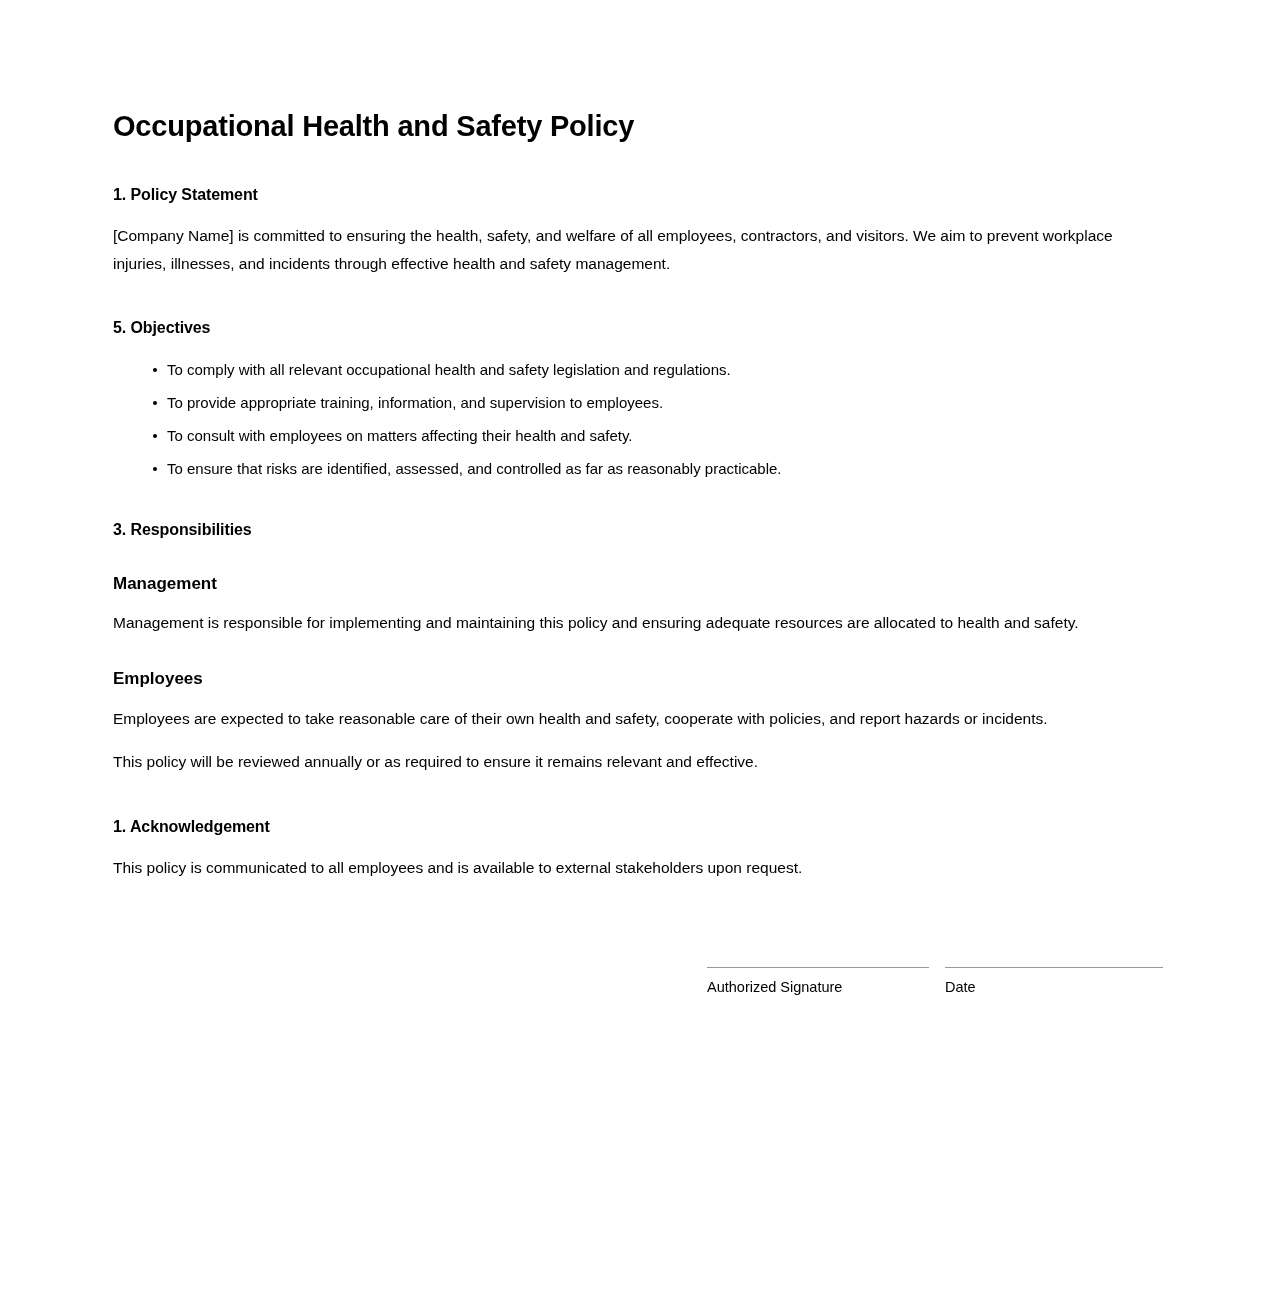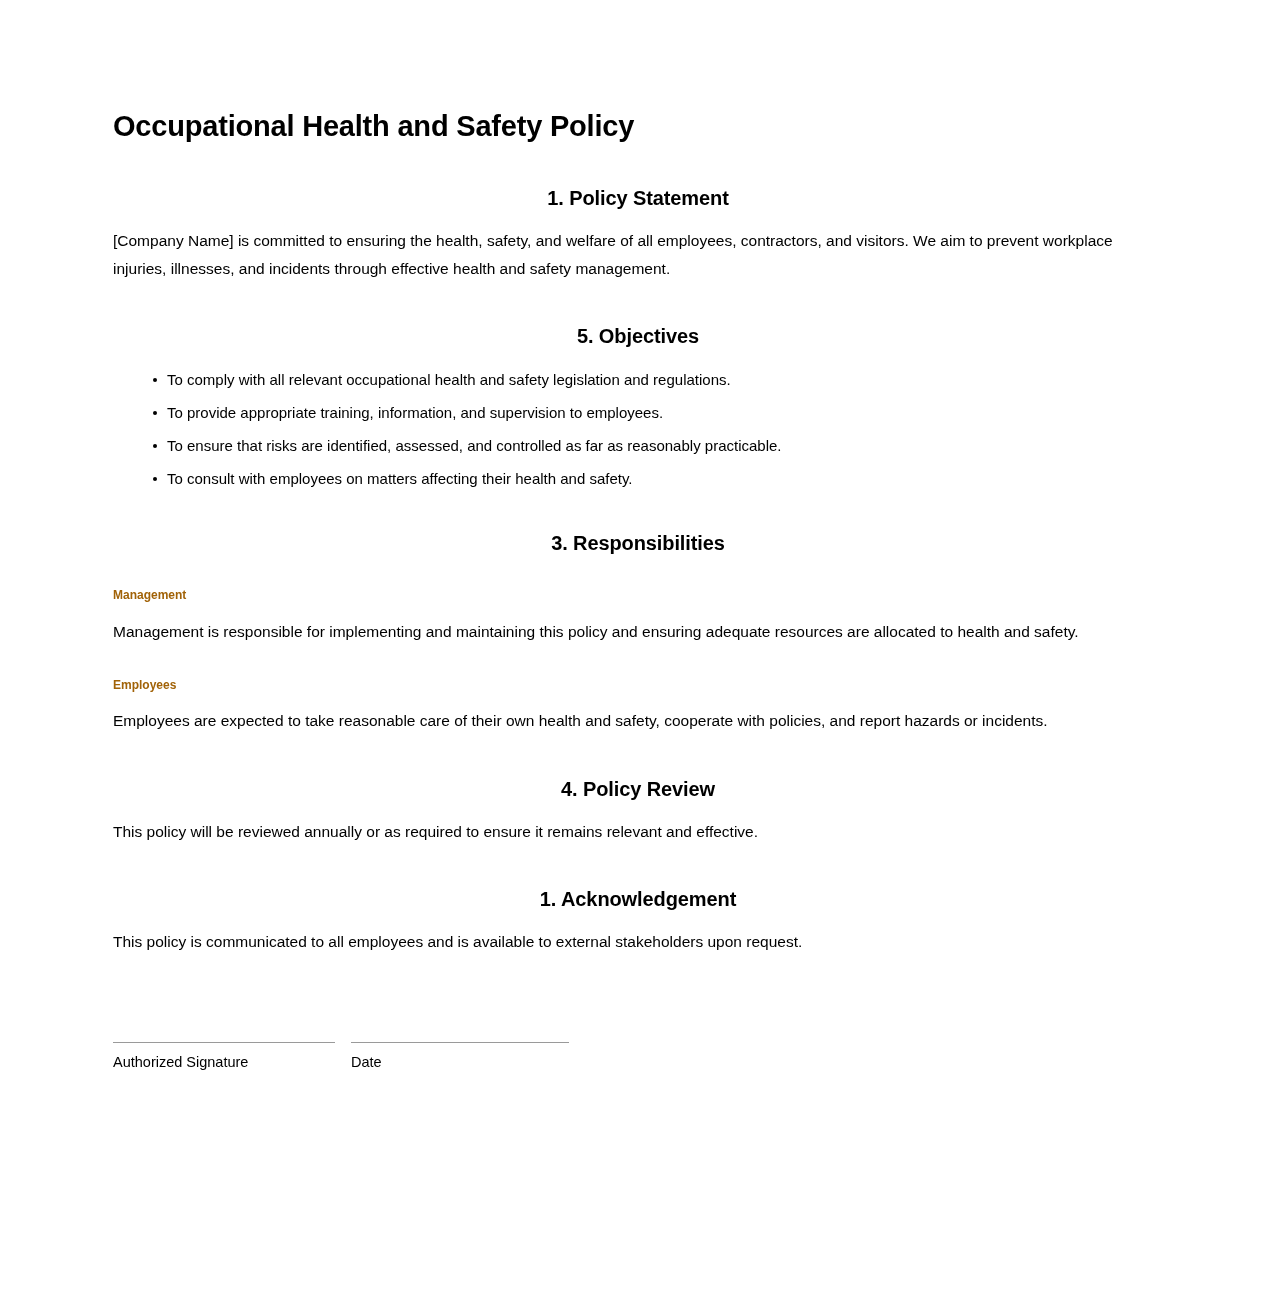--- a/index.html
+++ b/index.html
@@ -28,34 +28,33 @@
     line-height: 1.25;
     margin: 0 0 0 0;
     padding-top: 8px;
     letter-spacing: -0.2px;
     color: #000;
   }
   .section {
     margin: 0;
   }
   .section-heading {
-    font-size: 20px;
+    font-size: 16px;
     font-weight: bold;
     line-height: 1.3;
     margin: 41px 0 0 0;
     letter-spacing: -0.1px;
     color: #000;
-    text-align: center;
   }
   .sub-heading {
-    font-size: 12px;
+    font-size: 17px;
     font-weight: bold;
     line-height: 1.3;
     margin: 32px 0 0 0;
-    color: #a16207;
+    color: #000000;
   }
   p.body-text {
     font-size: 15.5px;
     line-height: 1.78;
     margin: 16px 0 0 0;
     color: #000;
     max-width: 1046px;
   }
   p.body-text.tight {
     margin-top: 14px;
@@ -82,21 +81,21 @@
     left: 0;
     top: 9px;
     width: 4px;
     height: 4px;
     border-radius: 50%;
     background: #000;
   }
   .signature-block {
     margin-top: 86px;
     display: flex;
-    justify-content: flex-start;
+    justify-content: flex-end;
     align-items: flex-start;
   }
   .sig-field {
     display: block;
   }
   .sig-field.left  { width: 222px; }
   .sig-field.right { width: 218px; margin-left: 16px; }
   .sig-line {
     border-top: 1px solid #9a9a9a;
     height: 0;
@@ -120,37 +119,36 @@
   <div class="section">
     <h2 class="section-heading">1. Policy Statement</h2>
     <p class="body-text">[Company Name] is committed to ensuring the health, safety, and welfare of all employees, contractors, and visitors. We aim to prevent workplace injuries, illnesses, and incidents through effective health and safety management.</p>
   </div>
 
   <div class="section">
     <h2 class="section-heading">5. Objectives</h2>
     <ul class="bullets">
       <li>To comply with all relevant occupational health and safety legislation and regulations.</li>
       <li>To provide appropriate training, information, and supervision to employees.</li>
+      <li>To consult with employees on matters affecting their health and safety.</li>
       <li>To ensure that risks are identified, assessed, and controlled as far as reasonably practicable.</li>
-      <li>To consult with employees on matters affecting their health and safety.</li>
     </ul>
   </div>
 
   <div class="section">
     <h2 class="section-heading">3. Responsibilities</h2>
 
     <h3 class="sub-heading">Management</h3>
     <p class="body-text tight">Management is responsible for implementing and maintaining this policy and ensuring adequate resources are allocated to health and safety.</p>
 
     <h3 class="sub-heading">Employees</h3>
     <p class="body-text tight">Employees are expected to take reasonable care of their own health and safety, cooperate with policies, and report hazards or incidents.</p>
   </div>
 
   <div class="section">
-    <h2 class="section-heading">4. Policy Review</h2>
     <p class="body-text">This policy will be reviewed annually or as required to ensure it remains relevant and effective.</p>
   </div>
 
   <div class="section">
     <h2 class="section-heading">1. Acknowledgement</h2>
     <p class="body-text">This policy is communicated to all employees and is available to external stakeholders upon request.</p>
   </div>
 
   <div class="signature-block">
     <div class="sig-field left">

